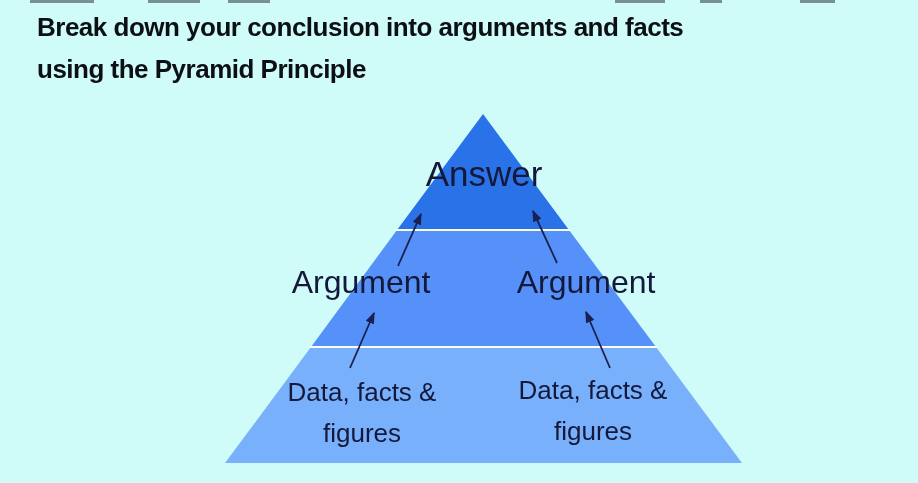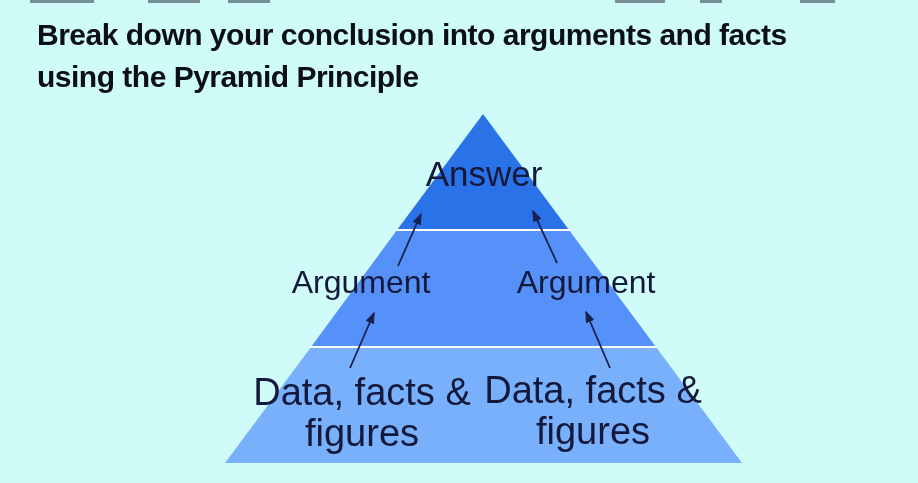--- a/index.html
+++ b/index.html
@@ -16,39 +16,38 @@
   .top-artifacts span {
     position: absolute; top: 0; height: 3px;
     background: rgba(45, 55, 70, 0.55);
   }
 
   .slide-title {
     position: absolute;
     left: 37px;
     top: 6px;
     width: 870px;
-    font-size: 30px;
+    font-size: 26px;
     font-weight: 700;
     line-height: 42px;
     letter-spacing: -0.5px;
     white-space: pre-line;
-    margin-top: 8px;
   }
 
   .diagram-svg { position: absolute; left: 0; top: 0; }
 
   .pyramid-label {
     position: absolute;
     transform: translateX(-50%);
     white-space: pre-line;
     text-align: center;
   }
   .label-answer   { font-size: 35px; line-height: 38px; }
   .label-argument { font-size: 32px; line-height: 36px; text-align: right; }
-  .label-data     { font-size: 38px; line-height: 41px; }
+  .label-data     { font-size: 26px; line-height: 41px; }
 
   .pos-answer         { left: 484px; top: 155px; }
   .pos-argument-left  { left: 361px; top: 264px; }
   .pos-argument-right { left: 586px; top: 264px; }
   .pos-data-left      { left: 362px; top: 372px; }
   .pos-data-right     { left: 593px; top: 370px; }
 </style>
 </head>
 <body>
 

